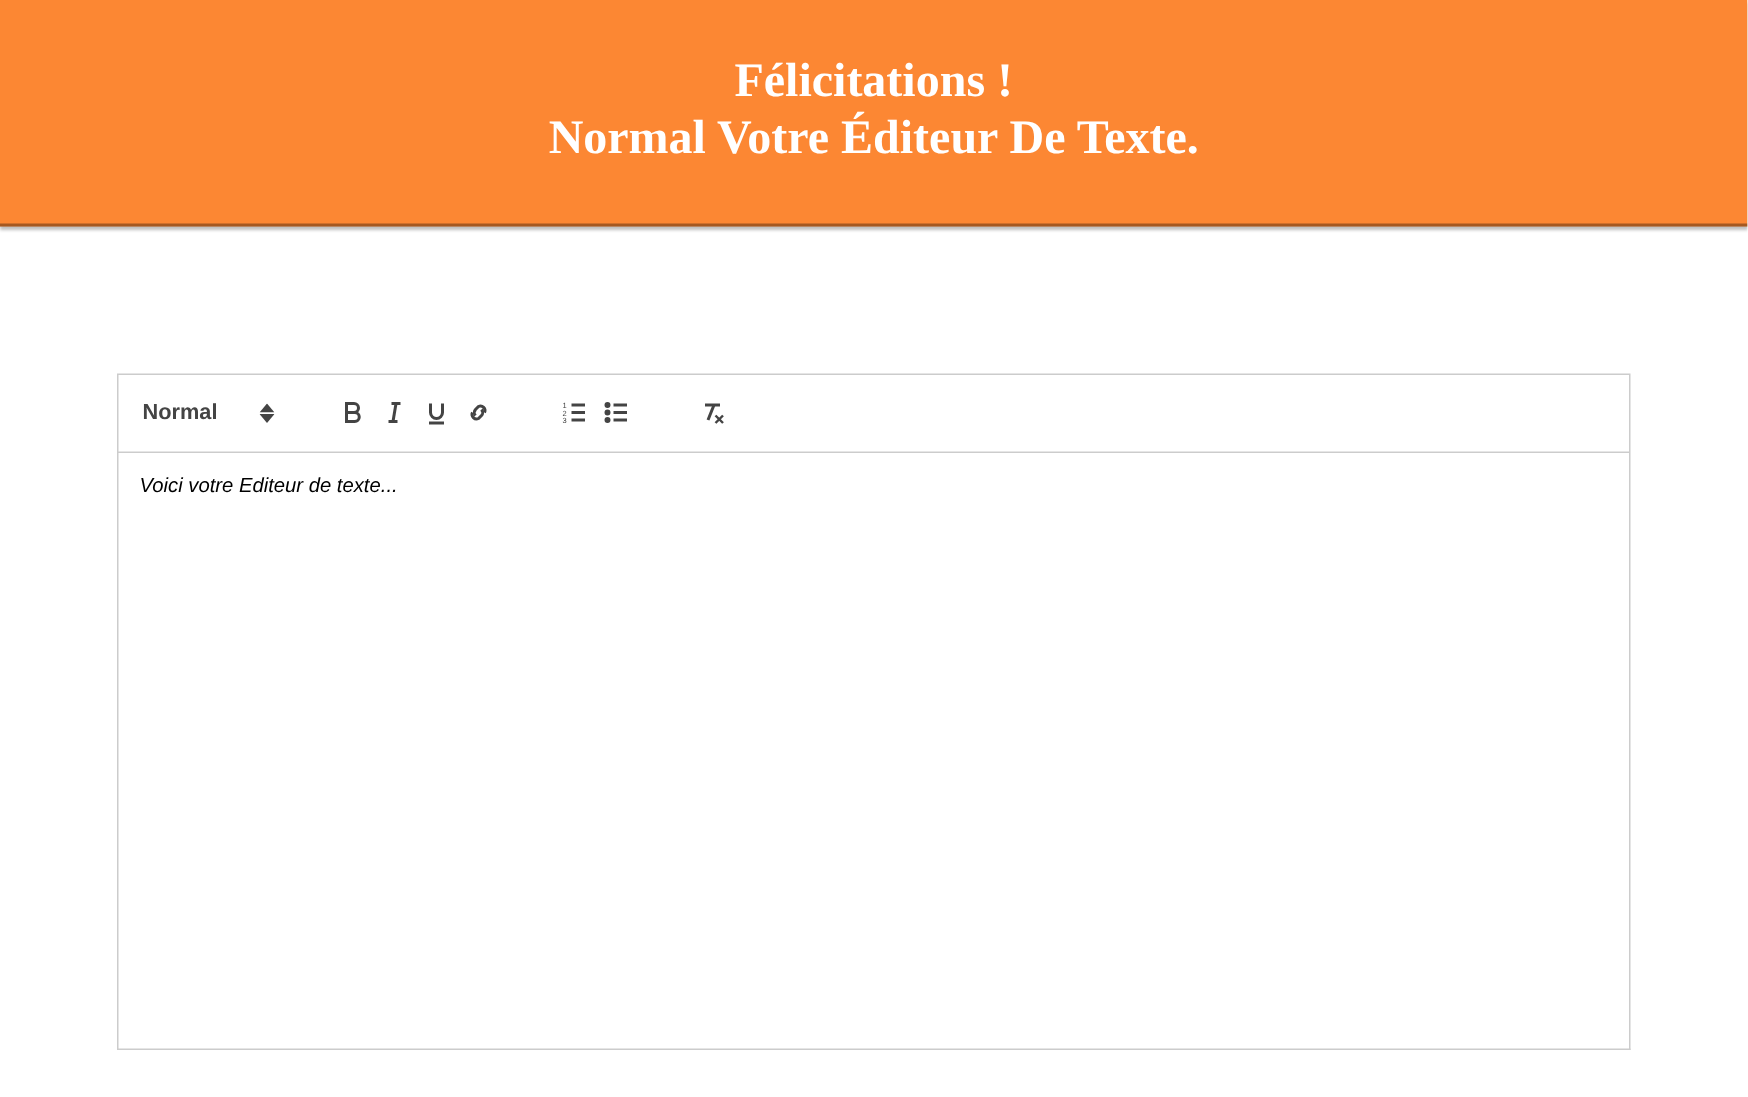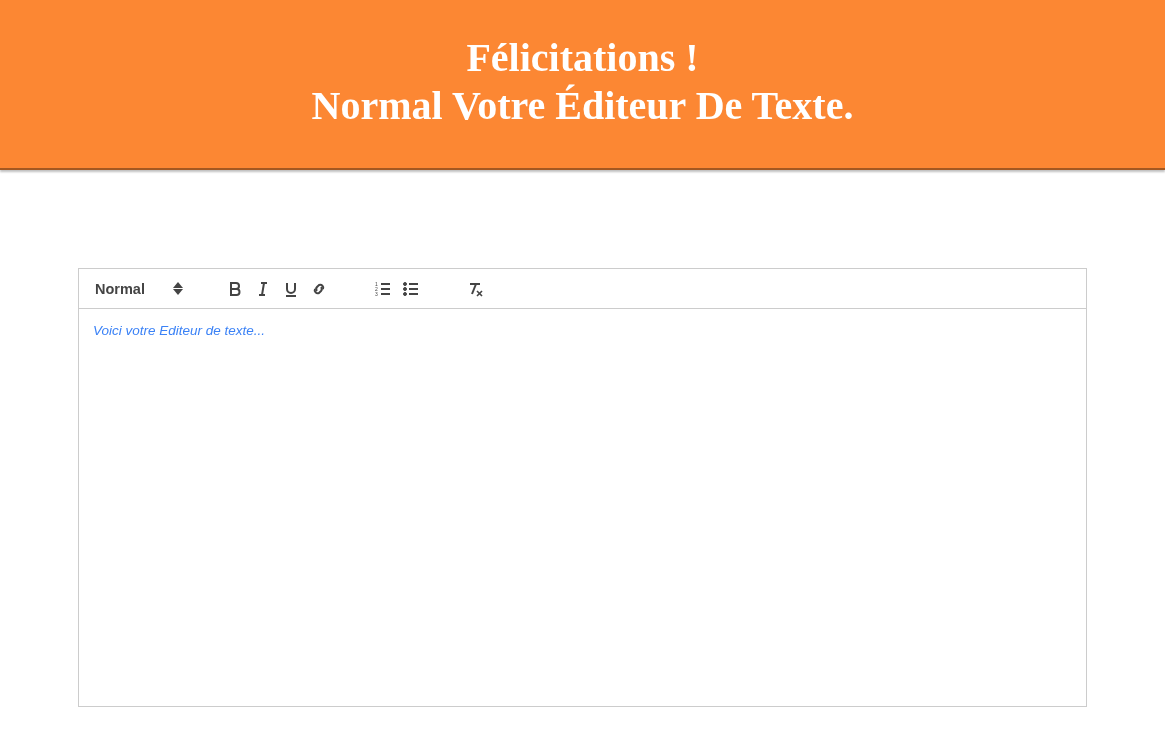--- a/index.html
+++ b/index.html
@@ -12,34 +12,34 @@
     background: #fc8733;
     color: #fff;
     text-align: center;
     padding: 34px 0 38px 0;
     border-bottom: 2px solid rgba(0,0,0,0.35);
     box-shadow: 0 2px 2px rgba(0,0,0,0.25);
   }
   .header h1 {
     font-family: Georgia, "Times New Roman", serif;
     font-weight: 700;
-    font-size: 40px;
+    font-size: 32px;
     line-height: 1.2;
   }
   .editor-wrap {
     margin: 98px 78px 0 78px;
   }
   .toolbar {
     border: 1px solid #ccc;
     border-bottom: 1px solid #ccc;
     padding: 8px 14px;
     display: flex;
     align-items: center;
     gap: 16px;
-    height: 41px;
+    height: 53px;
     background: #fff;
   }
   .tool-group {
     display: flex;
     align-items: center;
     margin-right: 20px;
   }
   .tool-btn {
     width: 28px;
     height: 24px;
@@ -71,21 +71,21 @@
   .editor-area {
     border: 1px solid #ccc;
     border-top: none;
     height: 398px;
     padding: 14px 14px;
     font-size: 13.5px;
     color: #666;
     font-style: italic;
     background:#fff;
   }
-  .placeholder { color:#3b82f6; }
+  .placeholder { color:#000000; }
 </style>
 </head>
 <body>
 
 <div class="header">
   <h1>
     <span>Félicitations !</span><br>
     <span>Normal Votre Éditeur De Texte.</span>
   </h1>
 </div>

